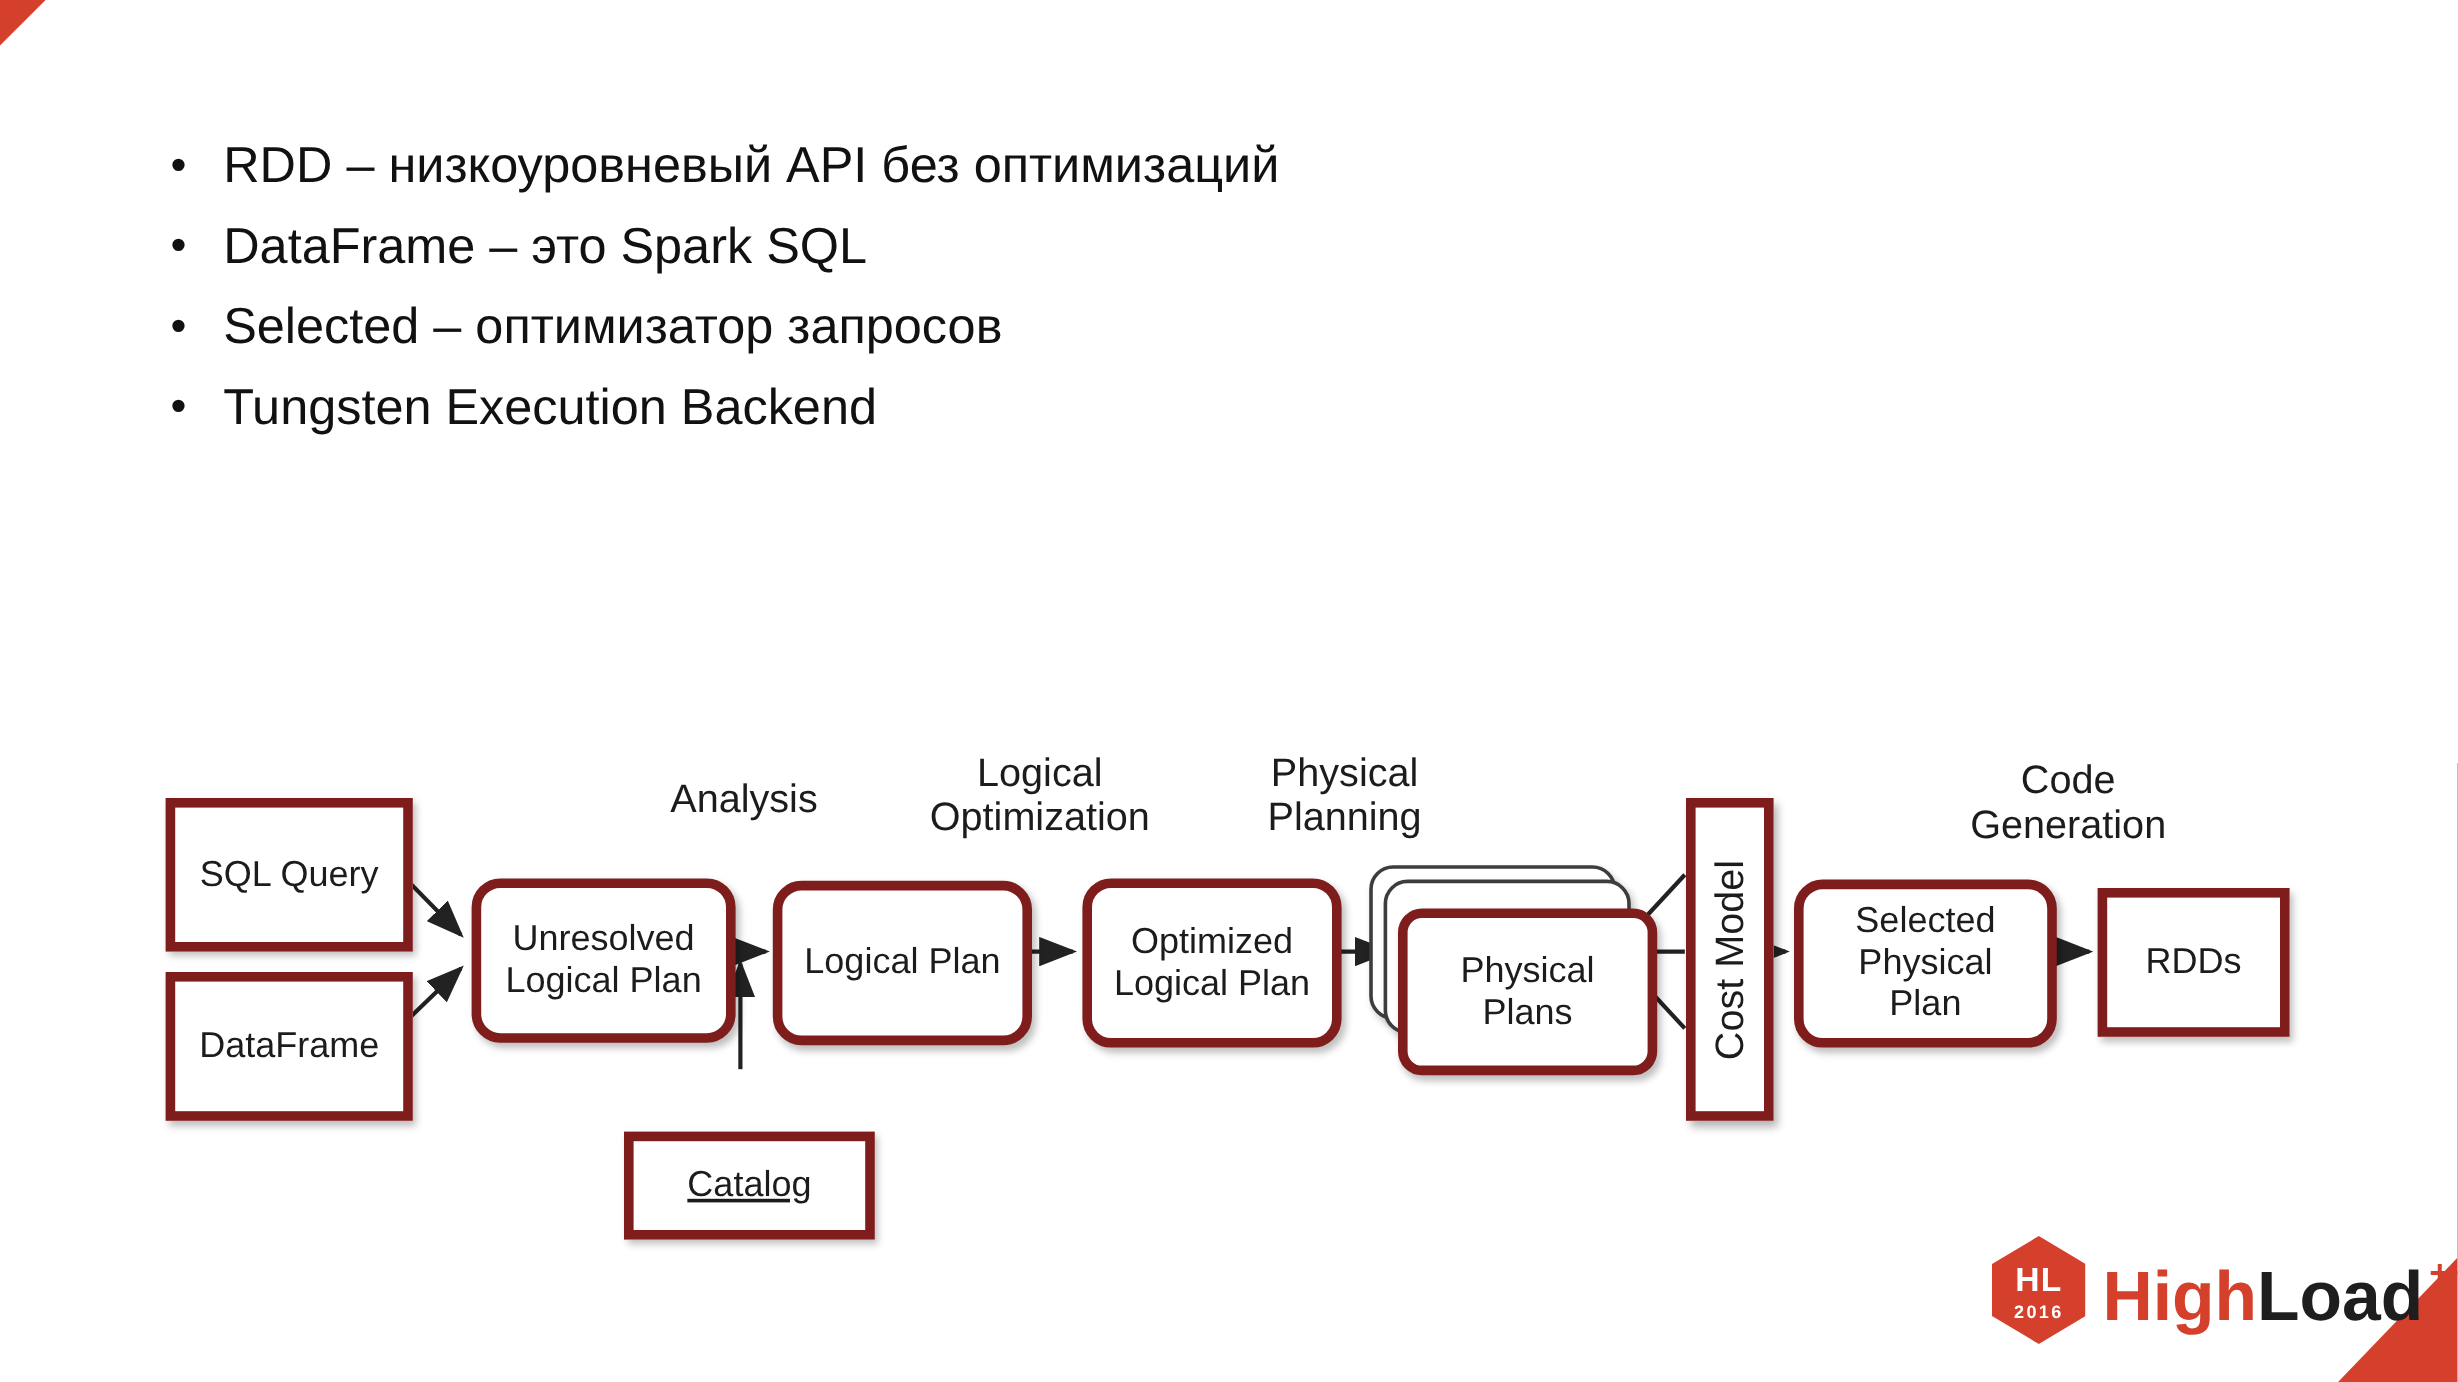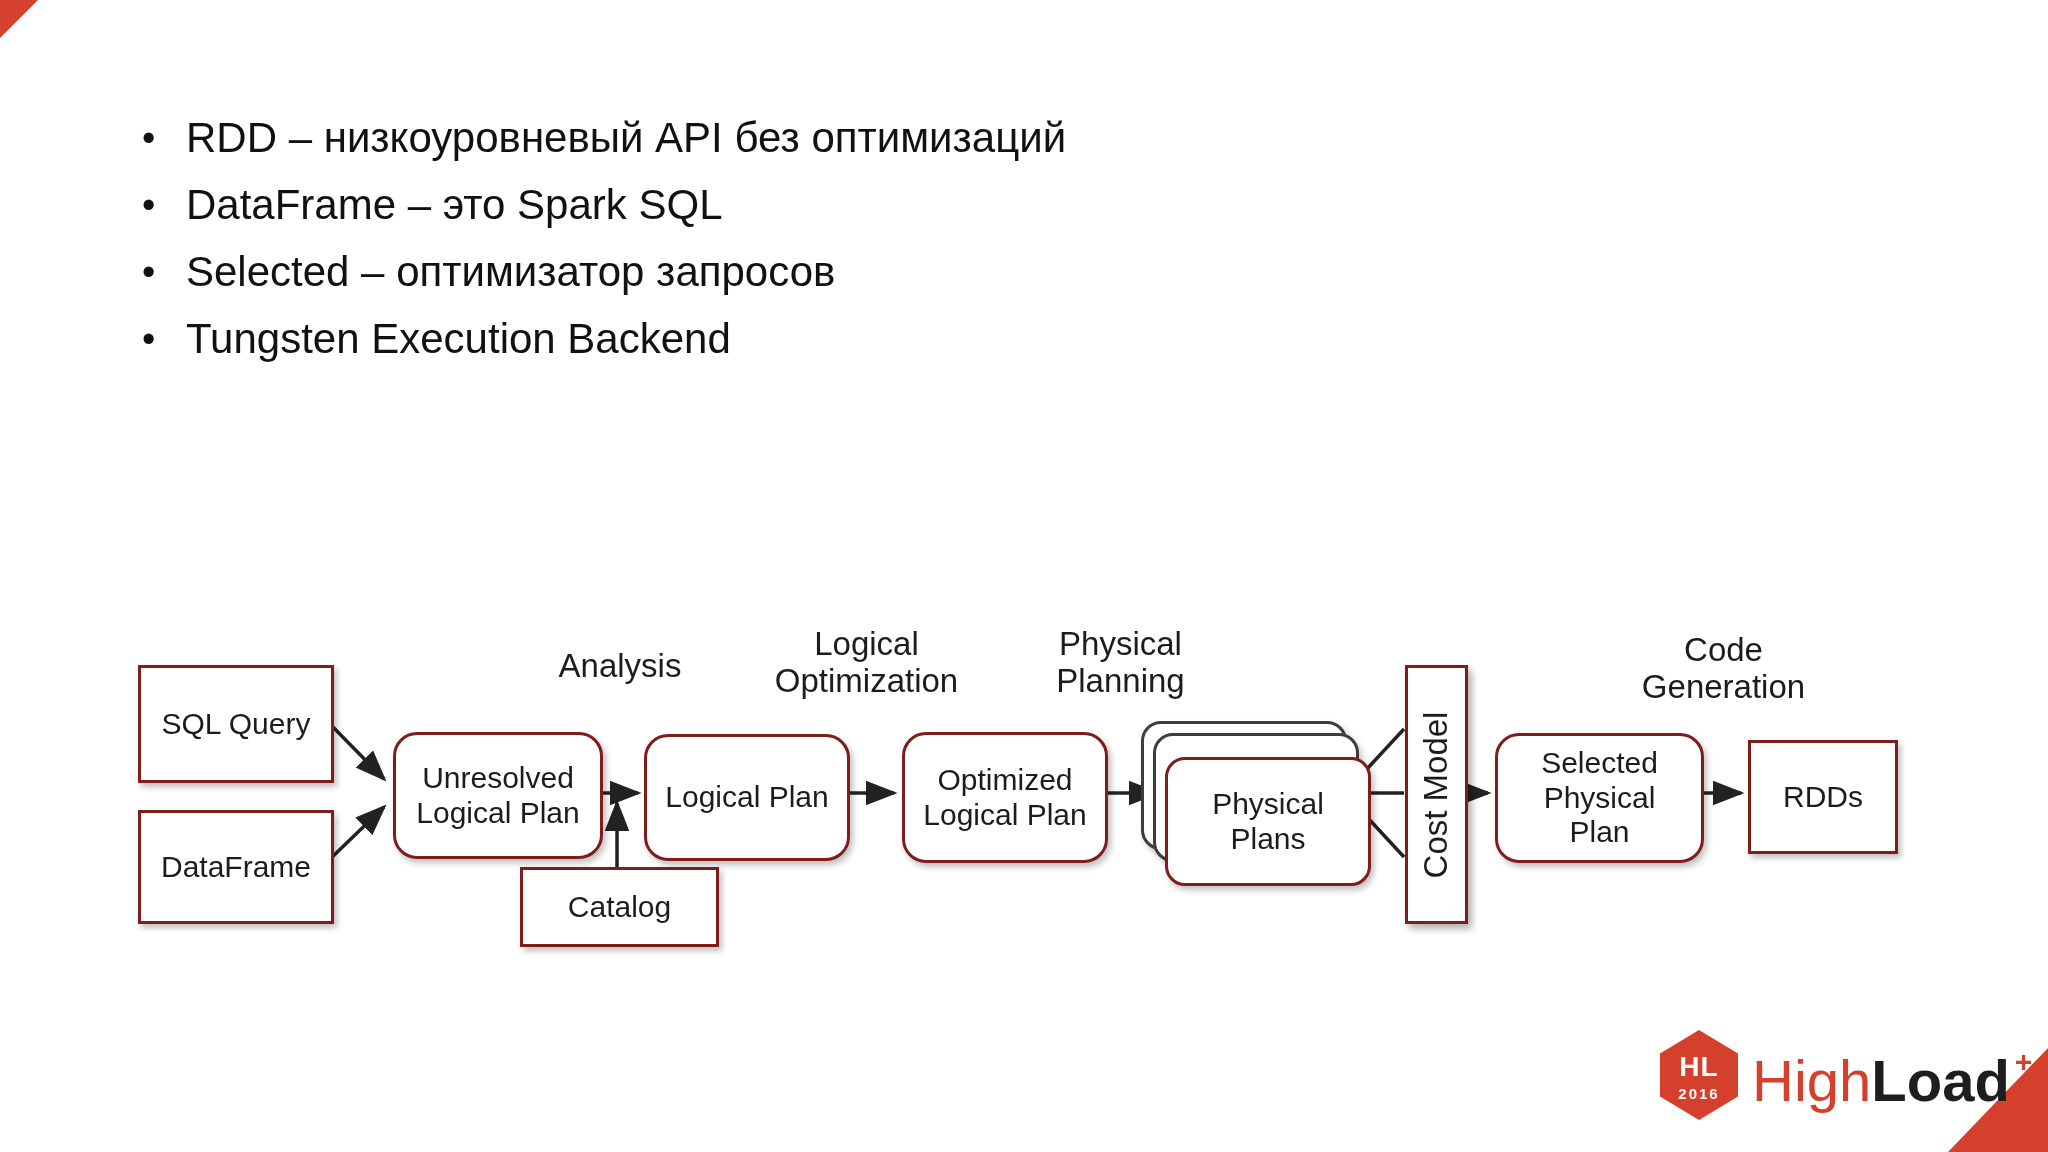--- a/index.html
+++ b/index.html
@@ -12,21 +12,21 @@
     color:#1b1b1b;
   }
   
   .bullets{position:absolute;left:142px;top:112px;}
   .bullet-item{display:flex;align-items:flex-start;height:67px;font-size:42px;color:#111;}
   .bullet-dot{width:44px;font-size:38px;line-height:52px;color:#111;}
   .bullet-text{white-space:nowrap;line-height:52px;}
   
   .arrow-layer{position:absolute;left:0;top:0;}
   .node{
-    position:absolute;background:#ffffff;border:3px solid #7f1d1d;
+    position:absolute;background:#ffffff;border:8px solid #7f1d1d;
     display:flex;align-items:center;justify-content:center;
     box-shadow:3px 4px 6px rgba(0,0,0,0.25);
   }
   .node .lbl{
     font-size:30px;line-height:1.16;text-align:center;color:#1c1c1c;
     padding:0 8px;
   }
   .rounded{border-radius:24px;}
   .stage-label{
     position:absolute;font-size:33px;line-height:1.12;text-align:center;color:#1c1c1c;
@@ -40,21 +40,21 @@
   .corner-tri-br{position:absolute;left:1948px;top:1048px;width:100px;height:104px;
     clip-path:polygon(100% 0,100% 100%,0 100%);}
   .corner-tri-tl{position:absolute;left:0;top:0;width:38px;height:38px;
     clip-path:polygon(0 0,100% 0,0 100%);}
   .hl-badge{position:absolute;left:1660px;top:1030px;width:78px;height:90px;
     clip-path:polygon(50% 0,100% 26%,100% 74%,50% 100%,0 74%,0 26%);
     display:flex;flex-direction:column;align-items:center;justify-content:center;color:#fff;}
   .hl-badge .hl{font-size:28px;font-weight:bold;line-height:38px;letter-spacing:1px;}
   .hl-badge .yr{font-size:15px;font-weight:bold;letter-spacing:2px;line-height:16px;}
   .wordmark{position:absolute;left:1752px;top:1040px;height:80px;display:flex;align-items:center;}
-  .wm-high{font-size:58px;font-weight:400;}
+  .wm-high{font-size:58px;font-weight:700;}
   .wm-load{font-size:58px;font-weight:bold;color:#1e1e1e;}
   .wm-pp{font-size:30px;font-weight:bold;letter-spacing:2px;transform:translateY(-18px);margin-left:5px;}
 </style>
 </head>
 <body>
 
 <div class="slide">
 
   <div class="bullets">
     <div class="bullet-item">
@@ -126,21 +126,21 @@
   <div class="node" style="left:1405px;top:665px;width:57px;height:253px;box-shadow:4px 5px 7px rgba(0,0,0,0.3);">
     <div class="costmodel-inner">Cost Model</div>
   </div>
 
   <div class="node rounded" style="left:1495px;top:733px;width:203px;height:124px;">
     <div class="lbl" style="max-width:150px;">Selected Physical Plan</div>
   </div>
   <div class="node" style="left:1748px;top:740px;width:144px;height:108px;">
     <div class="lbl">RDDs</div>
   </div>
-  <div class="node" style="left:520px;top:867px;width:193px;height:74px;">
+  <div class="node" style="left:520px;top:943px;width:193px;height:74px;text-decoration:underline;">
     <div class="lbl">Catalog</div>
   </div>
 
   <div class="corner-tri-tl" style="background: rgb(212, 64, 44);"></div>
   <div class="corner-tri-br" style="background: rgb(212, 64, 44);"></div>
 
   <div class="hl-badge" style="background: rgb(212, 64, 44);">
     <span class="hl">HL</span>
     <span class="yr">2016</span>
   </div>

